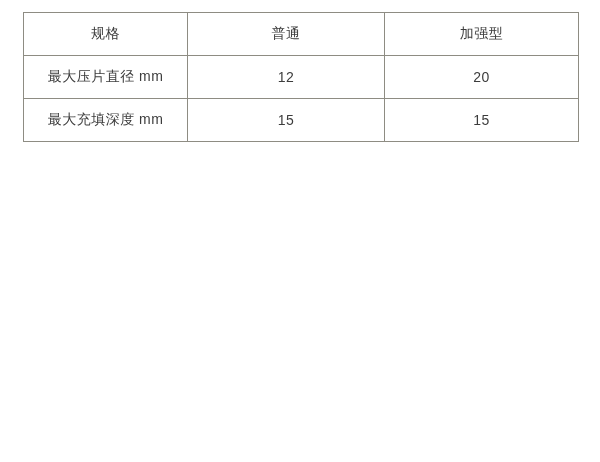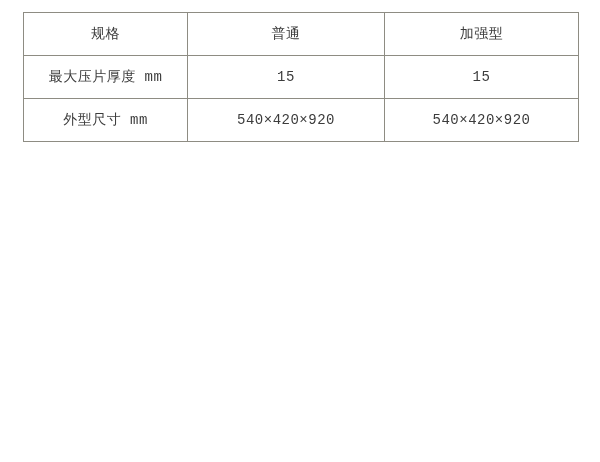--- a/index.html
+++ b/index.html
@@ -5,21 +5,21 @@
   html, body {
     margin: 0;
     padding: 0;
     background: #ffffff;
   }
   .page {
     position: relative;
     width: 600px;
     height: 462px;
     background: #ffffff;
-    font-family: Liberation Mono, monospace;
+    font-family: Liberation Sans, sans-serif;
   }
   table.spec-table {
     position: absolute;
     left: 23px;
     top: 12px;
     width: 555px;
     border-collapse: collapse;
     table-layout: fixed;
   }
   table.spec-table th,
@@ -53,24 +53,24 @@
     </colgroup>
     <thead>
       <tr>
         <th>规格</th>
         <th>普通</th>
         <th>加强型</th>
       </tr>
     </thead>
     <tbody>
       <tr>
-        <td>最大压片厚度 mm</td>
+        <td>最大压片直径 mm</td>
+        <td>12</td>
+        <td>20</td>
+      </tr>
+      <tr>
+        <td>最大充填深度 mm</td>
         <td>15</td>
         <td>15</td>
-      </tr>
-      <tr>
-        <td>外型尺寸 mm</td>
-        <td>540×420×920</td>
-        <td>540×420×920</td>
       </tr>
     </tbody>
   </table>
 </div>
 
 </body></html>

